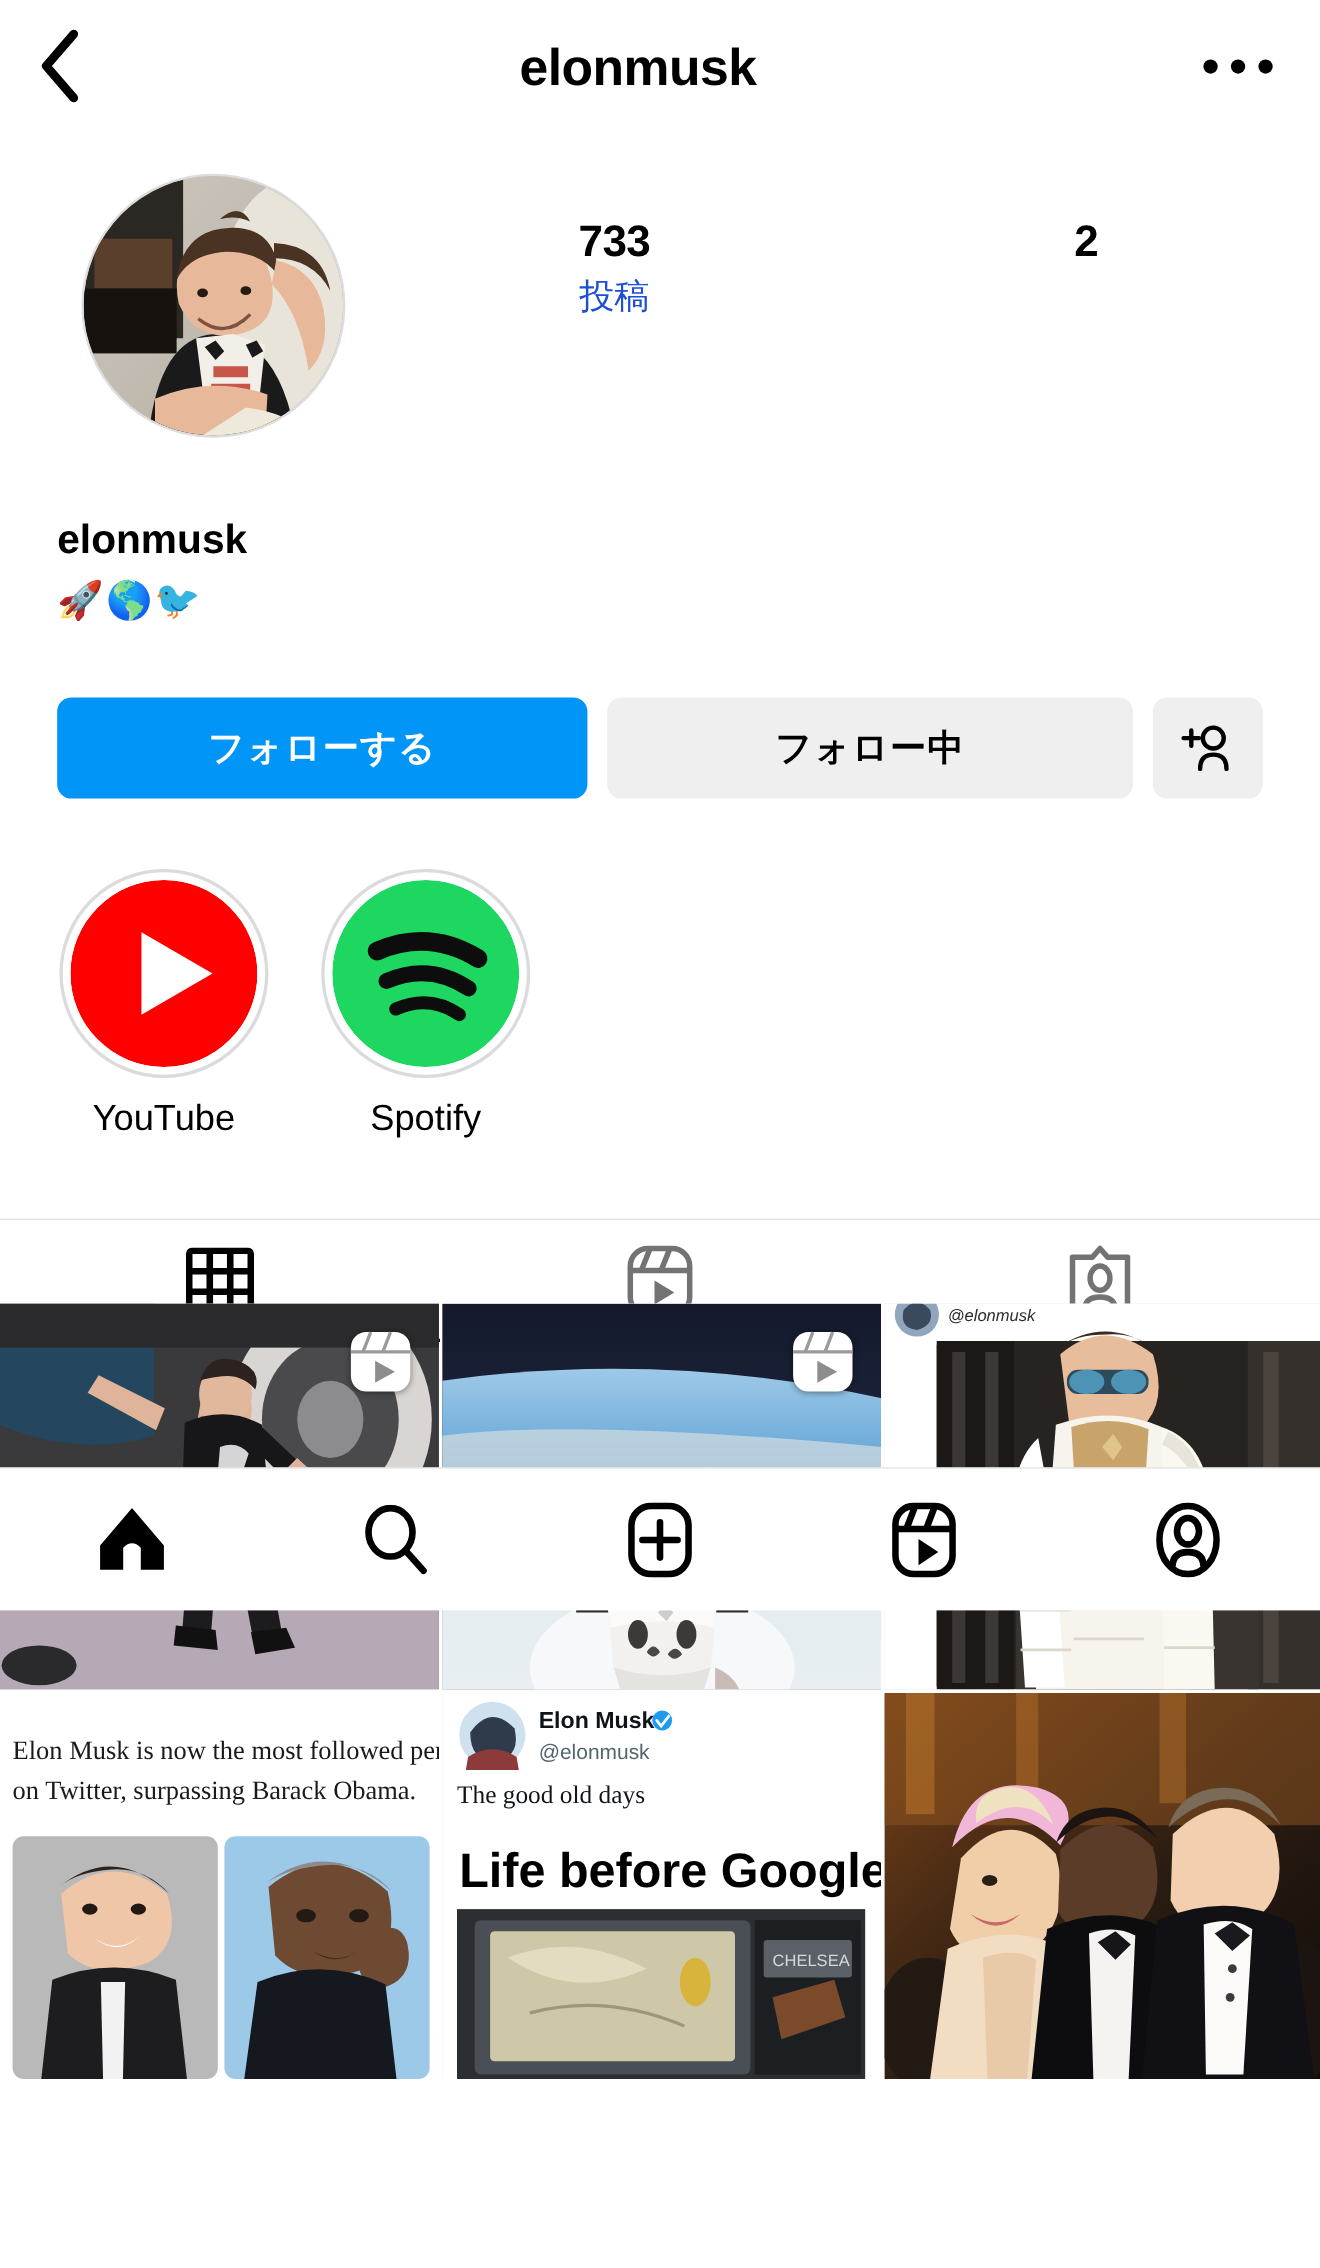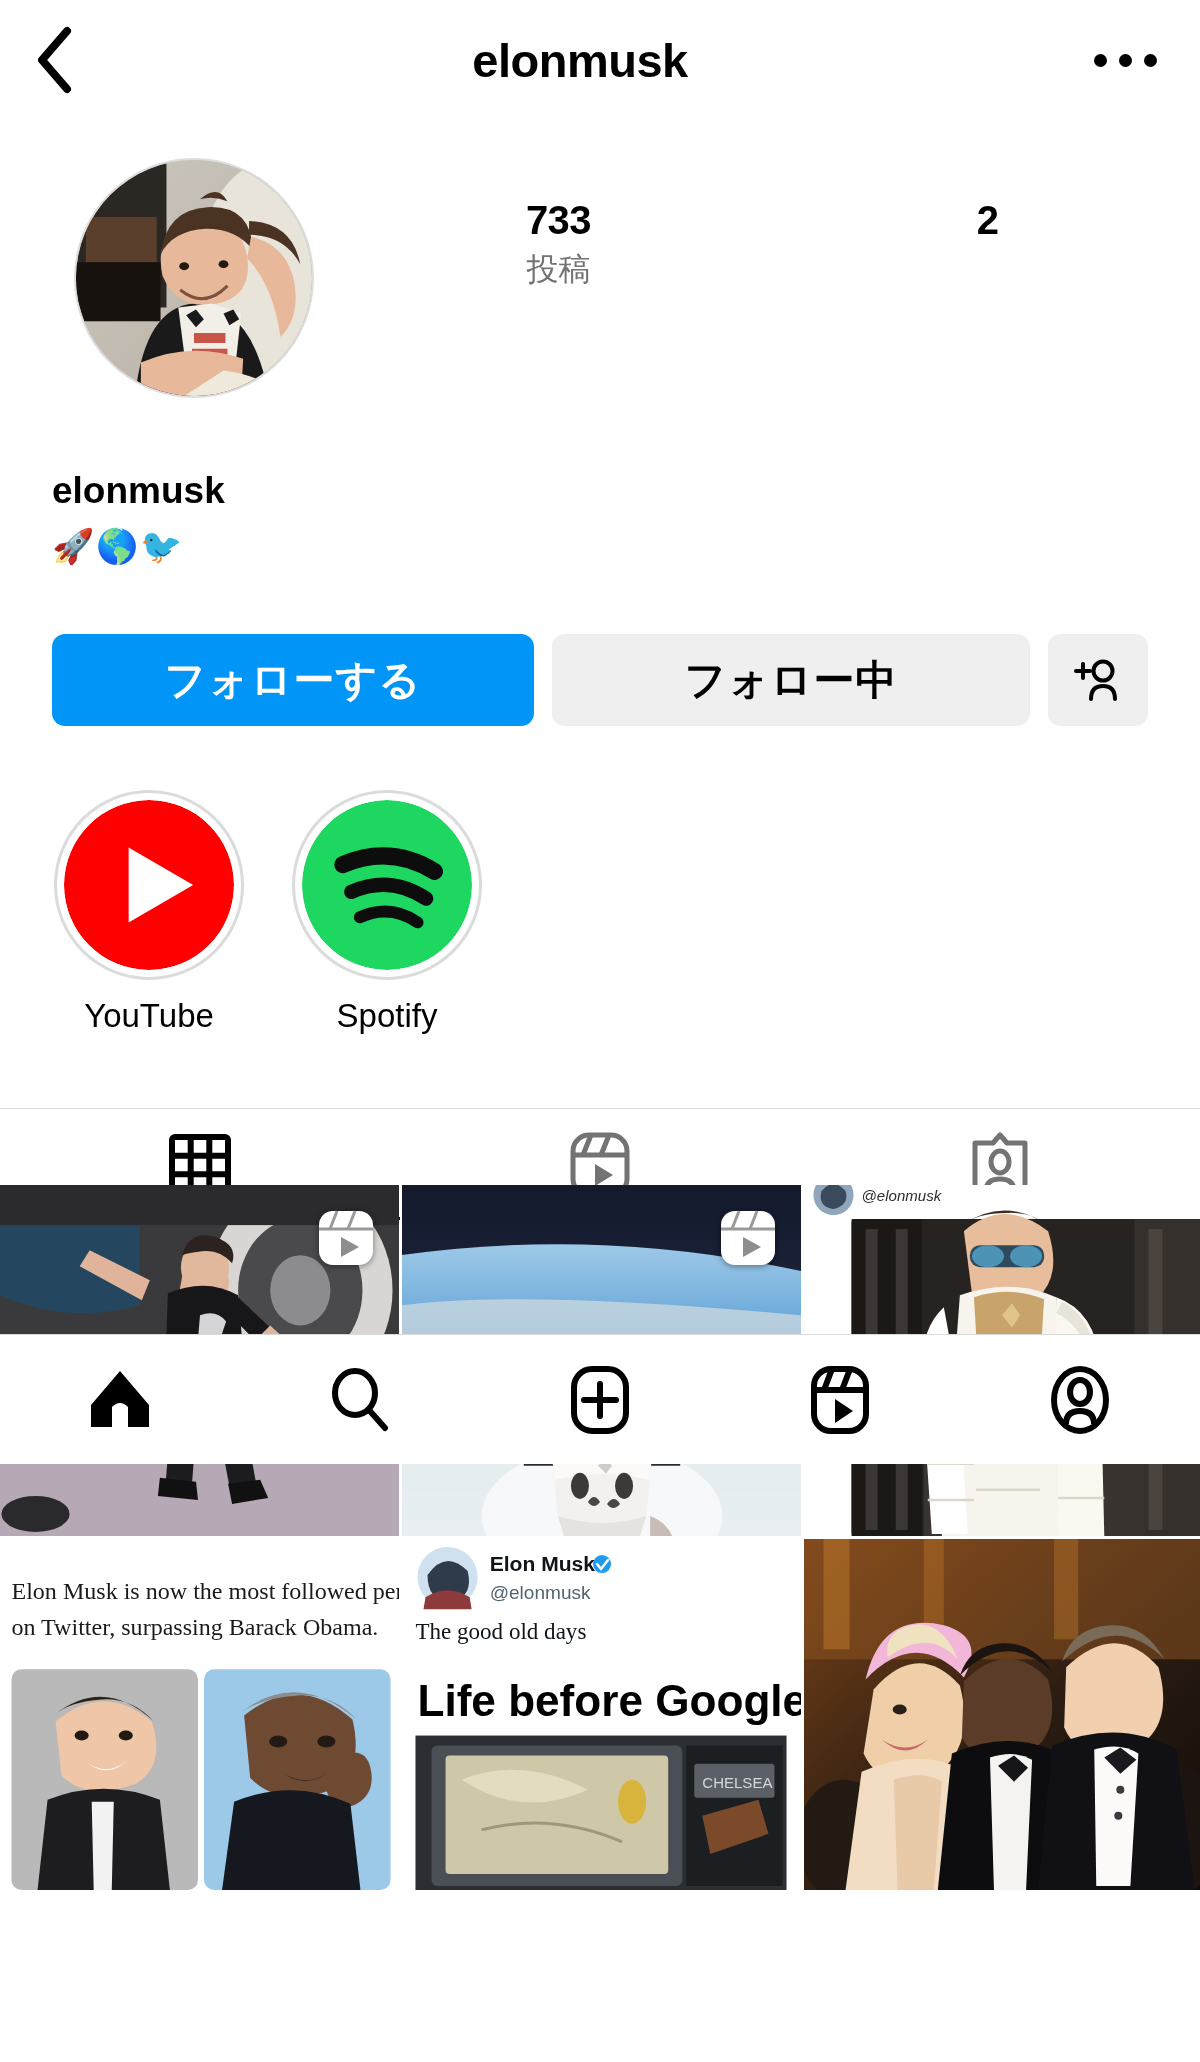--- a/index.html
+++ b/index.html
@@ -56,21 +56,21 @@
     flex:1; display:flex; align-items:flex-start;
     padding-top:48px; padding-right:42px;
   }
   .stat { flex:1; text-align:center; cursor:pointer; }
   .stat-num {
     font-size:40px; font-weight:bold; line-height:1.22;
     color:#000; letter-spacing:-0.5px;
   }
   .stat-label {
     font-size:32px; font-weight:normal; line-height:1.3;
-    color:#737373; margin-top:4px; white-space:nowrap;text-align:center;
+    color:#1d4ed8; margin-top:4px; white-space:nowrap;text-align:center;
   }
 
   
   .bio { position:absolute; top:468px; left:52px; width:900px; }
   .bio-name {
     font-size:37px; font-weight:bold; color:#000; line-height:1.25;
   }
   .bio-text {
     font-size:34px; color:#000; margin-top:10px; line-height:1.35;
     letter-spacing:2px;
@@ -78,21 +78,21 @@
 
   
   .actions {
     position:absolute; top:634px; left:52px;
     width:1096px; height:92px;
     display:flex; align-items:center; gap:18px;
   }
   .btn {
     height:92px; border-radius:13px;
     display:flex; align-items:center; justify-content:center;
-    font-size:41px; font-weight:bold; cursor:pointer;
+    font-size:33px; font-weight:bold; cursor:pointer;
     letter-spacing:1px;
   }
   .btn-follow { width:482px; background:#0095F6; color:#ffffff; }
   .btn-message { width:478px; background:#EFEFEF; color:#000000; }
   .btn-adduser {
     width:100px; background:#EFEFEF;
     display:flex; align-items:center; justify-content:center;
   }
 
   

